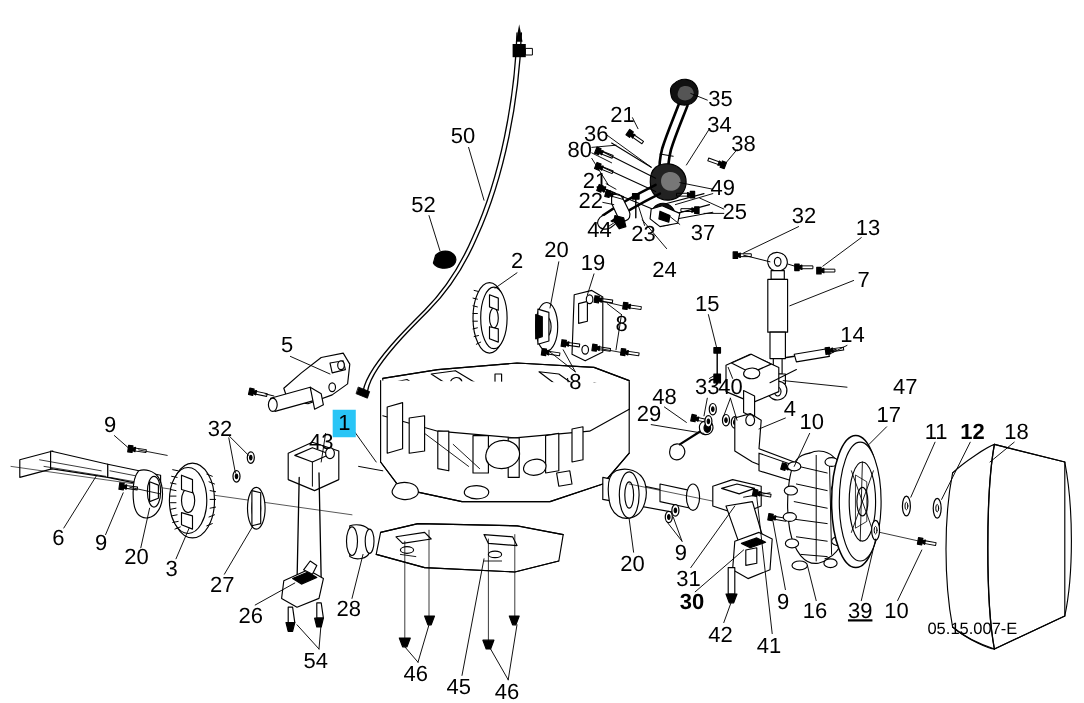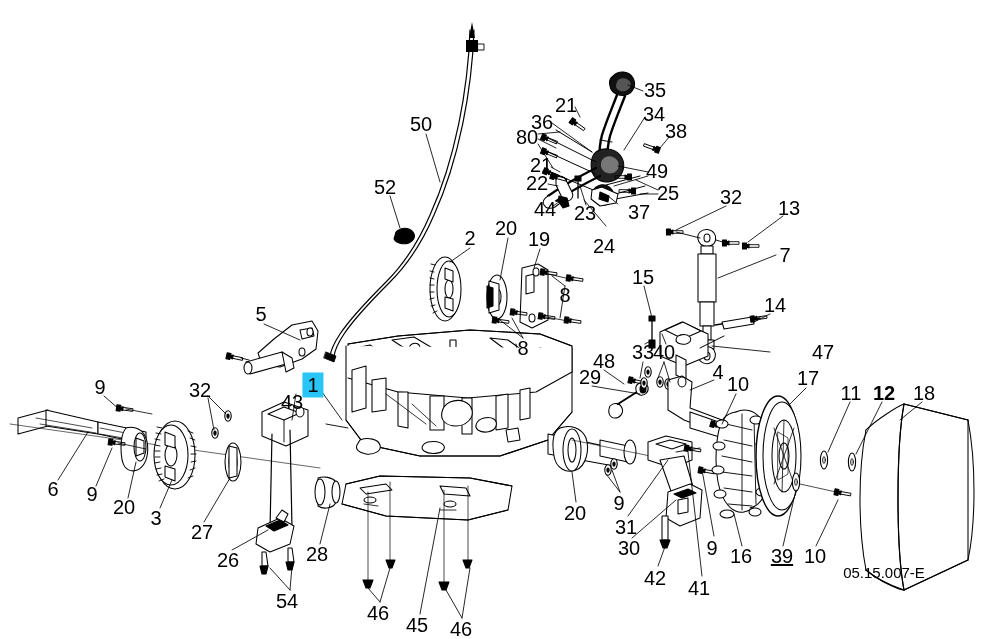--- a/index.html
+++ b/index.html
@@ -571,21 +571,21 @@
       <div class="callout" style="left: 202px; top: 532px;">27</div>
       <div class="callout" style="left: 228px; top: 560px;">26</div>
       <div class="callout" style="left: 287px; top: 601px;">54</div>
       <div class="callout" style="left: 317px; top: 554px;">28</div>
       <div class="callout" style="left: 378px; top: 613px;">46</div>
       <div class="callout" style="left: 417px; top: 625px;">45</div>
       <div class="callout" style="left: 461px; top: 629px;">46</div>
       <div class="callout" style="left: 575px; top: 513px;">20</div>
       <div class="callout" style="left: 619px; top: 503px;">9</div>
       <div class="callout" style="left: 626px; top: 527px;">31</div>
-      <div class="callout" style="left: 629px; top: 548px;">30</div>
+      <div class="callout" style="left: 629px; top: 548px; font-weight: bold;">30</div>
       <div class="callout" style="left: 655px; top: 578px;">42</div>
       <div class="callout" style="left: 699px; top: 588px;">41</div>
       <div class="callout" style="left: 712px; top: 548px;">9</div>
       <div class="callout" style="left: 741px; top: 556px;">16</div>
       <div class="callout" style="left: 782px; top: 556px; text-decoration: underline;">39</div>
       <div class="callout" style="left: 815px; top: 556px;">10</div>
     </div>
 
   <div id="diagram-code" style="left: 884px; top: 572px;">05.15.007-E</div>
 

